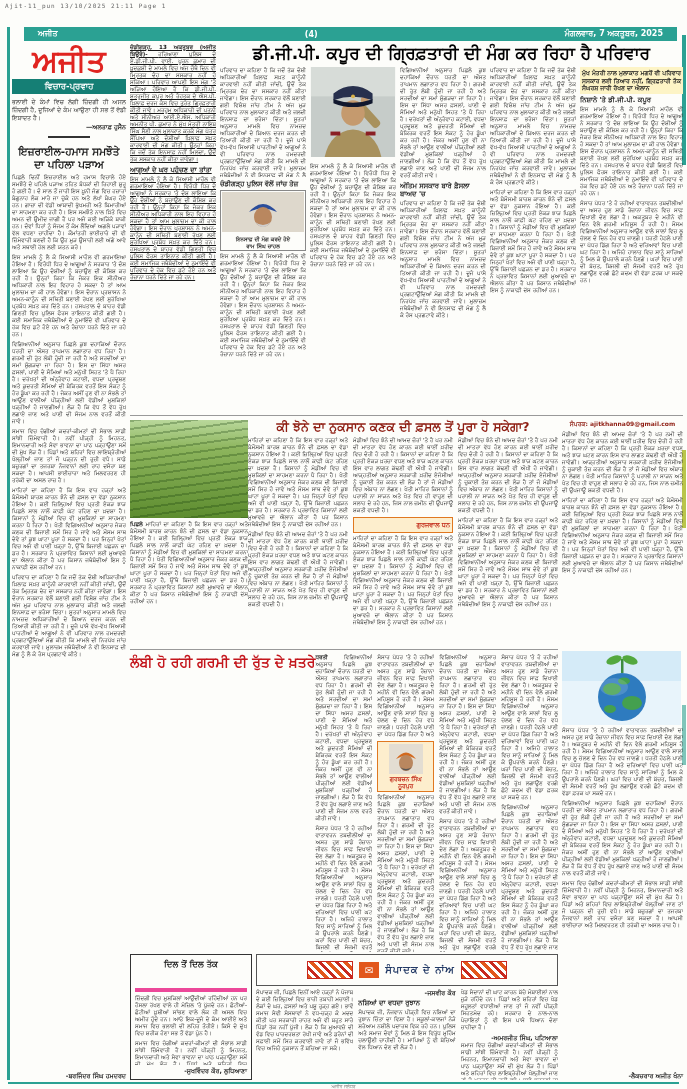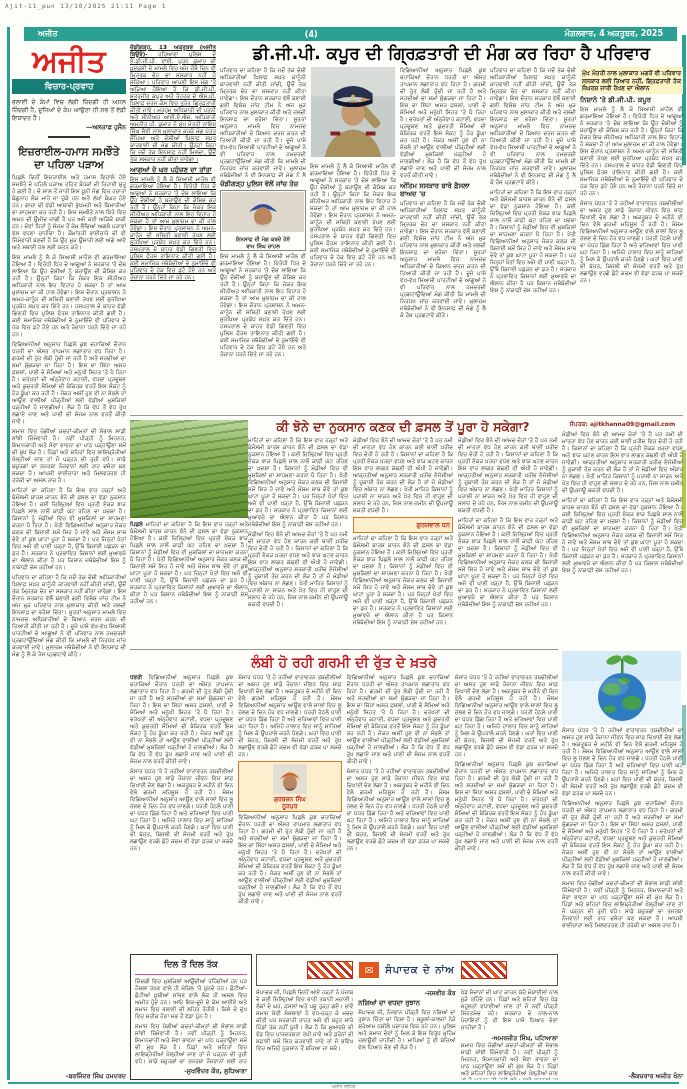--- a/index.html
+++ b/index.html
@@ -64,59 +64,59 @@
   .f1-head{color:#8e1d12;font-size:12.5px;font-weight:bold;text-align:center;line-height:14px;margin-bottom:3px;}
   .f1-cols,.f2-cols,.l-cols{display:flex;gap:5px;flex:1;overflow:hidden;}
   .fcol{flex:1;overflow:hidden;min-width:0;}
   .authbox{border:1px solid #e07820;background:#fdeecd;color:#c22a18;font-weight:bold;
            text-align:right;font-size:6.5px;line-height:8px;padding:3px 2px;margin:2px 0;}
   .authbox2{border:1px solid #e07820;background:#fdeecd;color:#c22a18;font-weight:bold;
             text-align:center;font-size:6px;line-height:7px;padding:2px;margin:2px 0;}
   .authbox2 svg{display:block;margin:0 auto 1px auto;}
 
   
-  .f2{position:absolute;left:130px;top:654px;width:428px;height:298px;display:flex;flex-direction:column;box-sizing:border-box;}
+  .f2{position:absolute;left:130px;top:654px;width:428px;height:298px;display:flex;flex-direction:row;box-sizing:border-box;}
   .f2-head{color:#c4161c;font-size:14px;font-weight:bold;text-align:center;line-height:16px;margin-bottom:4px;}
 
   
   .letters{position:absolute;left:256px;top:954px;width:302px;height:126px;display:flex;flex-direction:column;box-sizing:border-box;}
   .lh-box{border:1px solid #555;height:30px;display:flex;align-items:center;justify-content:center;
           gap:6px;margin-bottom:3px;flex:none;}
   .lh-title{color:#233a66;font-size:10px;font-weight:bold;letter-spacing:1px;}
   .orn{width:44px;height:16px;border:1px solid #c8281e;
        background:repeating-linear-gradient(45deg,#e2571c 0 3px,#fff 3px 6px,#c8281e 6px 9px,#fff 9px 12px);}
   .env{width:20px;height:16px;background:#e2571c;color:#fff;font-size:10px;display:flex;
        align-items:center;justify-content:center;}
 
   
   .box{position:absolute;left:130px;top:954px;width:122px;height:126px;border:1px solid #333;
        box-sizing:border-box;padding:4px;display:flex;flex-direction:column;}
-  .box-title{font-size:8.5px;font-weight:bold;text-align:center;border-bottom:1px solid #ec4899;
-             padding-bottom:4px;margin-bottom:3px;}
+  .box-title{font-size:8.5px;font-weight:bold;text-align:center;border-bottom:4px solid #ec4899;
+             padding-bottom:18px;margin-bottom:3px;}
   .box-body{flex:1;overflow:hidden;}
 
   
   .rightcol{position:absolute;left:562px;top:420px;width:121px;height:660px;display:flex;
             flex-direction:column;box-sizing:border-box;}
   .contact{font-size:6px;font-weight:bold;color:#8e1d12;text-align:center;margin-bottom:3px;}
   .rc2{height:218px;overflow:hidden;flex:none;}
   .globe{width:119px;height:74px;margin:2px 0;flex:none;}
   .rc3{flex:1;overflow:hidden;}
 </style>
 </head>
 <body>
 
 <div class="page">
 
   <div class="printer">Ajit-11_pun  13/10/2025  21:11  Page 1</div>
 
   <div class="hbar">
     <span>ਅਜੀਤ</span>
     <span>(4)</span>
-    <span>ਮੰਗਲਵਾਰ, 4 ਅਕਤੂਬਰ, 2025</span>
+    <span>ਮੰਗਲਵਾਰ, 7 ਅਕਤੂਬਰ, 2025</span>
   </div>
 
   <div class="edge edge-l"></div>
   <div class="edge edge-r1"></div>
   <div class="edge edge-r2"></div>
   <div class="edge edge-r3"></div>
 
   <div class="leftcol">
     <div class="mast-title">ਅਜੀਤ</div>
     <div class="mast-band">ਵਿਚਾਰ-ਪ੍ਰਵਾਹ</div>

